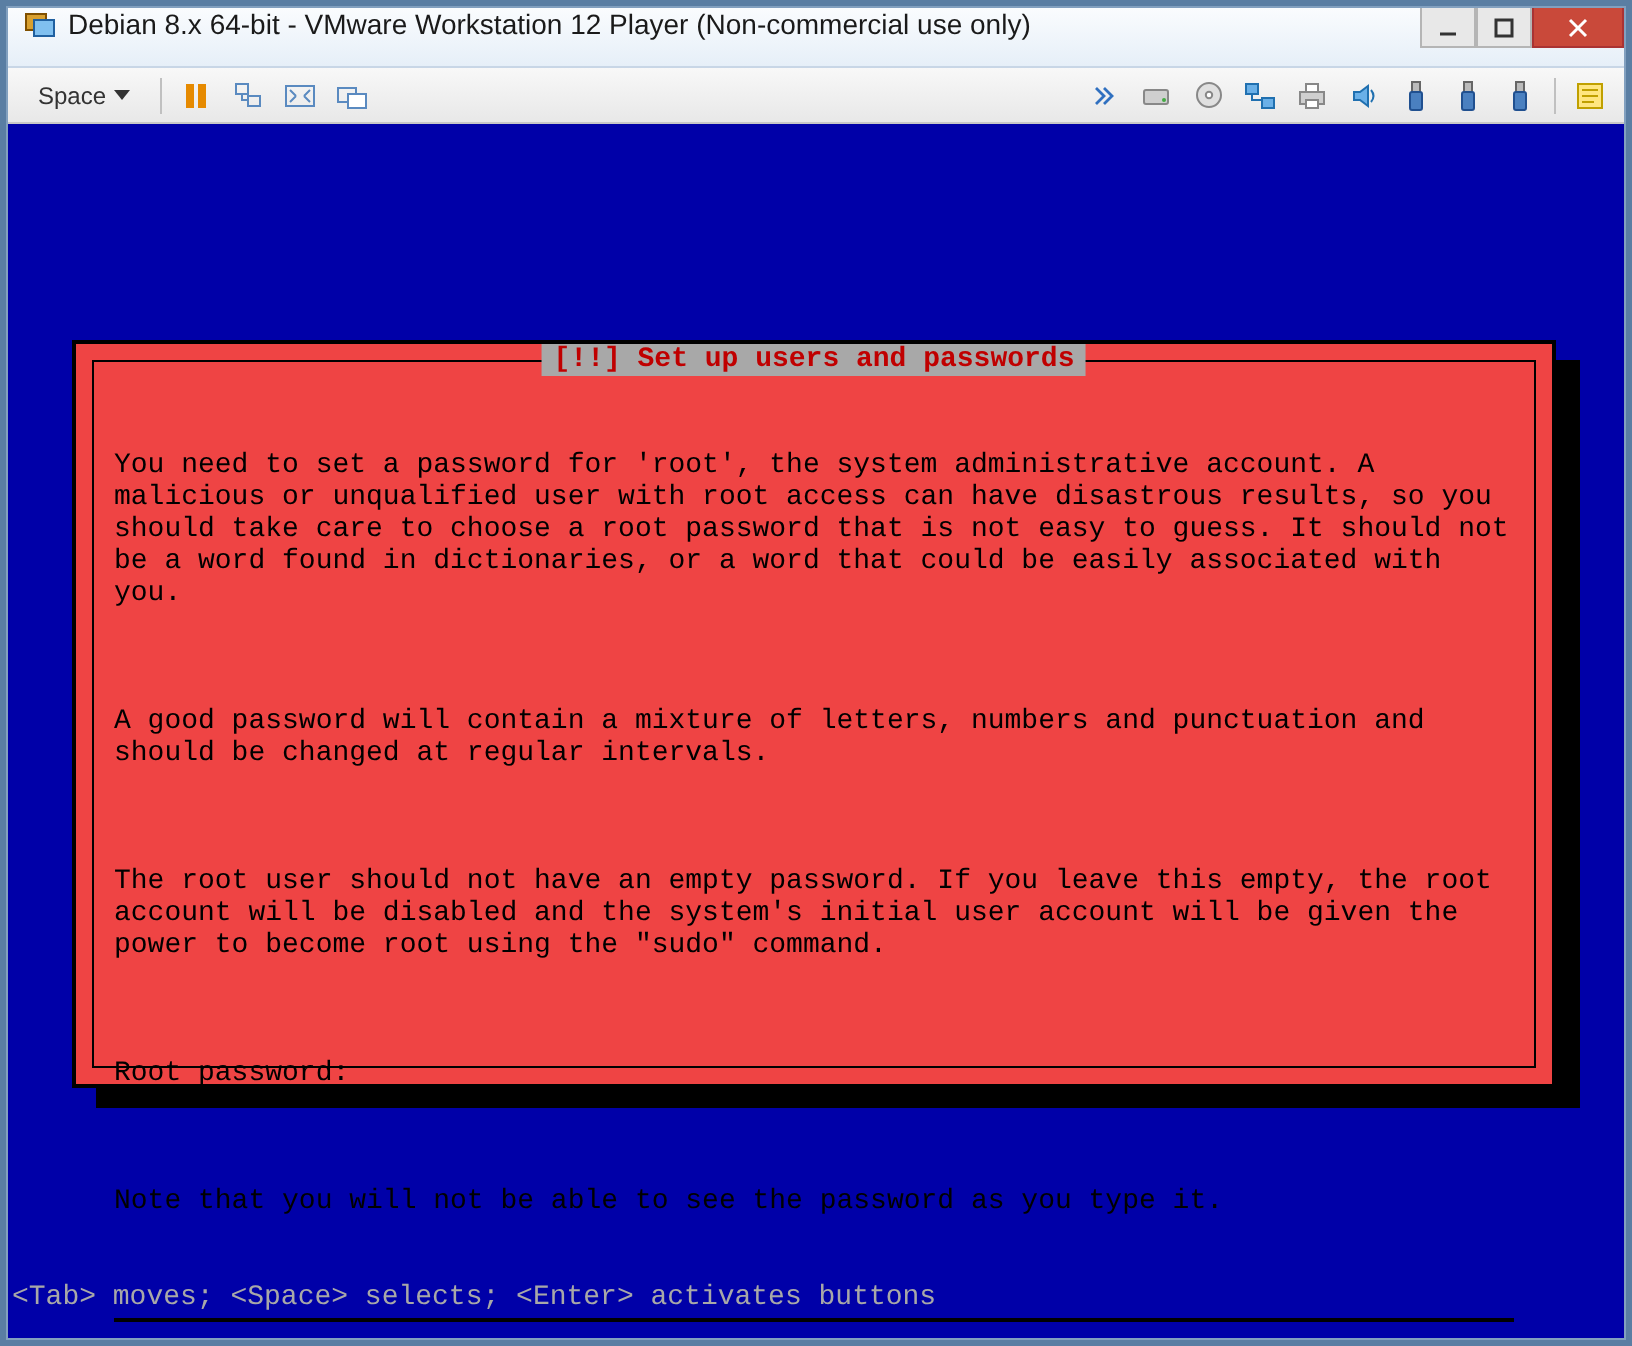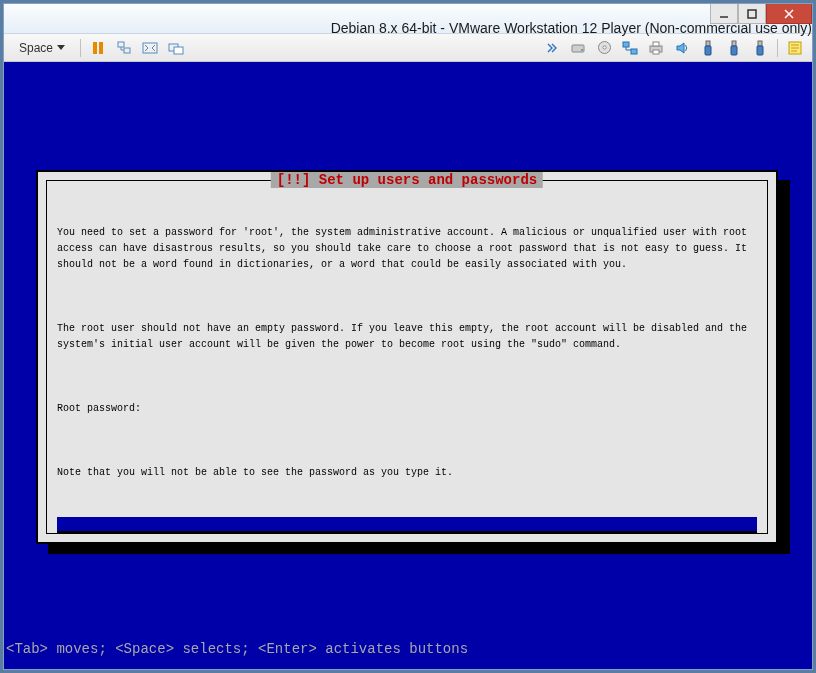--- a/index.html
+++ b/index.html
@@ -21,23 +21,22 @@
   border: 1px solid #82a0bf;
   display: flex;
   flex-direction: column;
 }
 
 .titlebar {
   height: 30px;
   background: linear-gradient(#fafcfe, #e6eff8);
   border-bottom: 1px solid #c8d6e6;
   display: flex;
-  align-items: flex-end;
+  align-items: flex-start;
   position: relative;
-  flex-direction: column;
 }
 .titlebar .icon-app {
   width: 16px;
   height: 16px;
   margin: 0 6px 0 8px;
   display: flex;
   align-items: center;
   justify-content: center;
 }
 .titlebar .title {
@@ -128,21 +127,21 @@
   width: 742px;
   height: 374px;
   background: #000;
 }
 .dialog {
   position: absolute;
   left: 32px;
   top: 108px;
   width: 742px;
   height: 374px;
-  background: #e5e5e5;
+  background: #ef4444;
   border: 2px solid #000;
 }
 .dialog-inner {
   position: absolute;
   left: 8px;
   top: 8px;
   right: 8px;
   bottom: 8px;
   border: 1px solid #000;
   padding: 12px 10px;
@@ -154,21 +153,21 @@
   transform: translateX(-50%);
   background: #a8a8a8;
   padding: 0 6px;
   color: #c00000;
   font-size: 14px;
   font-weight: bold;
   white-space: nowrap;
 }
 .dialog-text {
   color: #000;
-  font-size: 10px;
+  font-size: 14px;
   line-height: 16px;
   white-space: pre-wrap;
 }
 .dialog-text p { margin-bottom: 16px; }
 .dialog-text p:last-child { margin-bottom: 0; }
 .pw-field {
   margin-top: 4px;
   margin-bottom: 30px;
   height: 16px;
   background: #0000a8;
@@ -326,20 +325,21 @@
   <div class="vm-area">
 
     <div class="dialog-shadow"></div>
 
     <div class="dialog">
       <div class="dialog-inner">
         <div class="dialog-title">[!!] Set up users and passwords</div>
 
         <div class="dialog-text">
           <p>You need to set a password for 'root', the system administrative account. A malicious or unqualified user with root access can have disastrous results, so you should take care to choose a root password that is not easy to guess. It should not be a word found in dictionaries, or a word that could be easily associated with you.</p>
+          <p>A good password will contain a mixture of letters, numbers and punctuation and should be changed at regular intervals.</p>
           <p>The root user should not have an empty password. If you leave this empty, the root account will be disabled and the system's initial user account will be given the power to become root using the "sudo" command.</p>
           <p>Root password:</p>
           <p>Note that you will not be able to see the password as you type it.</p>
         </div>
 
         <div class="pw-field"></div>
 
       </div>
     </div>
 

